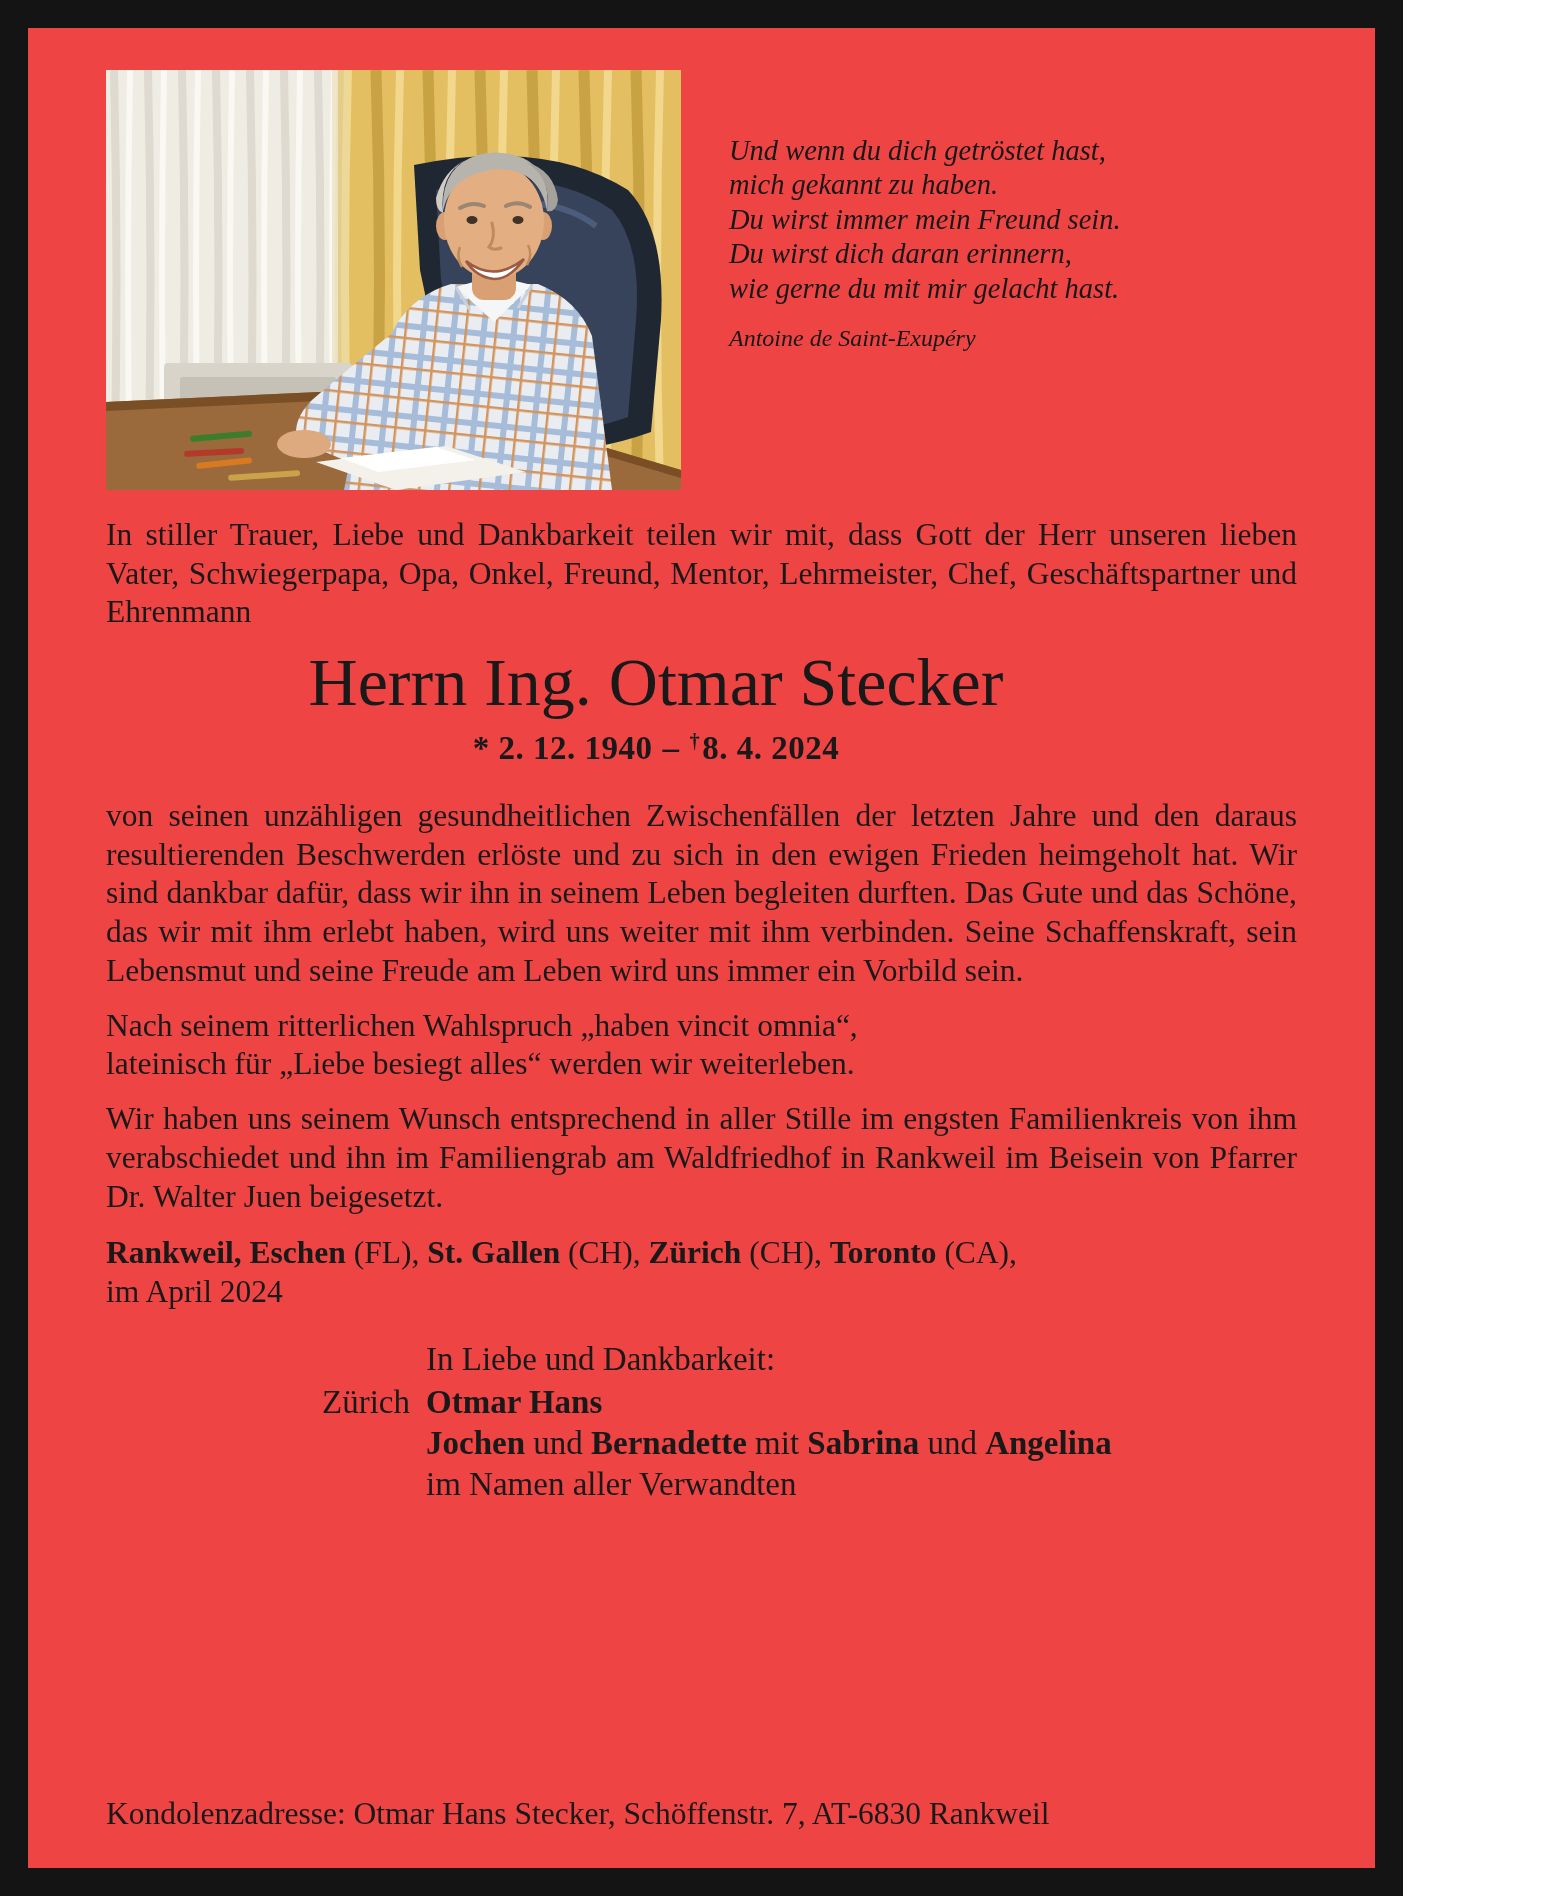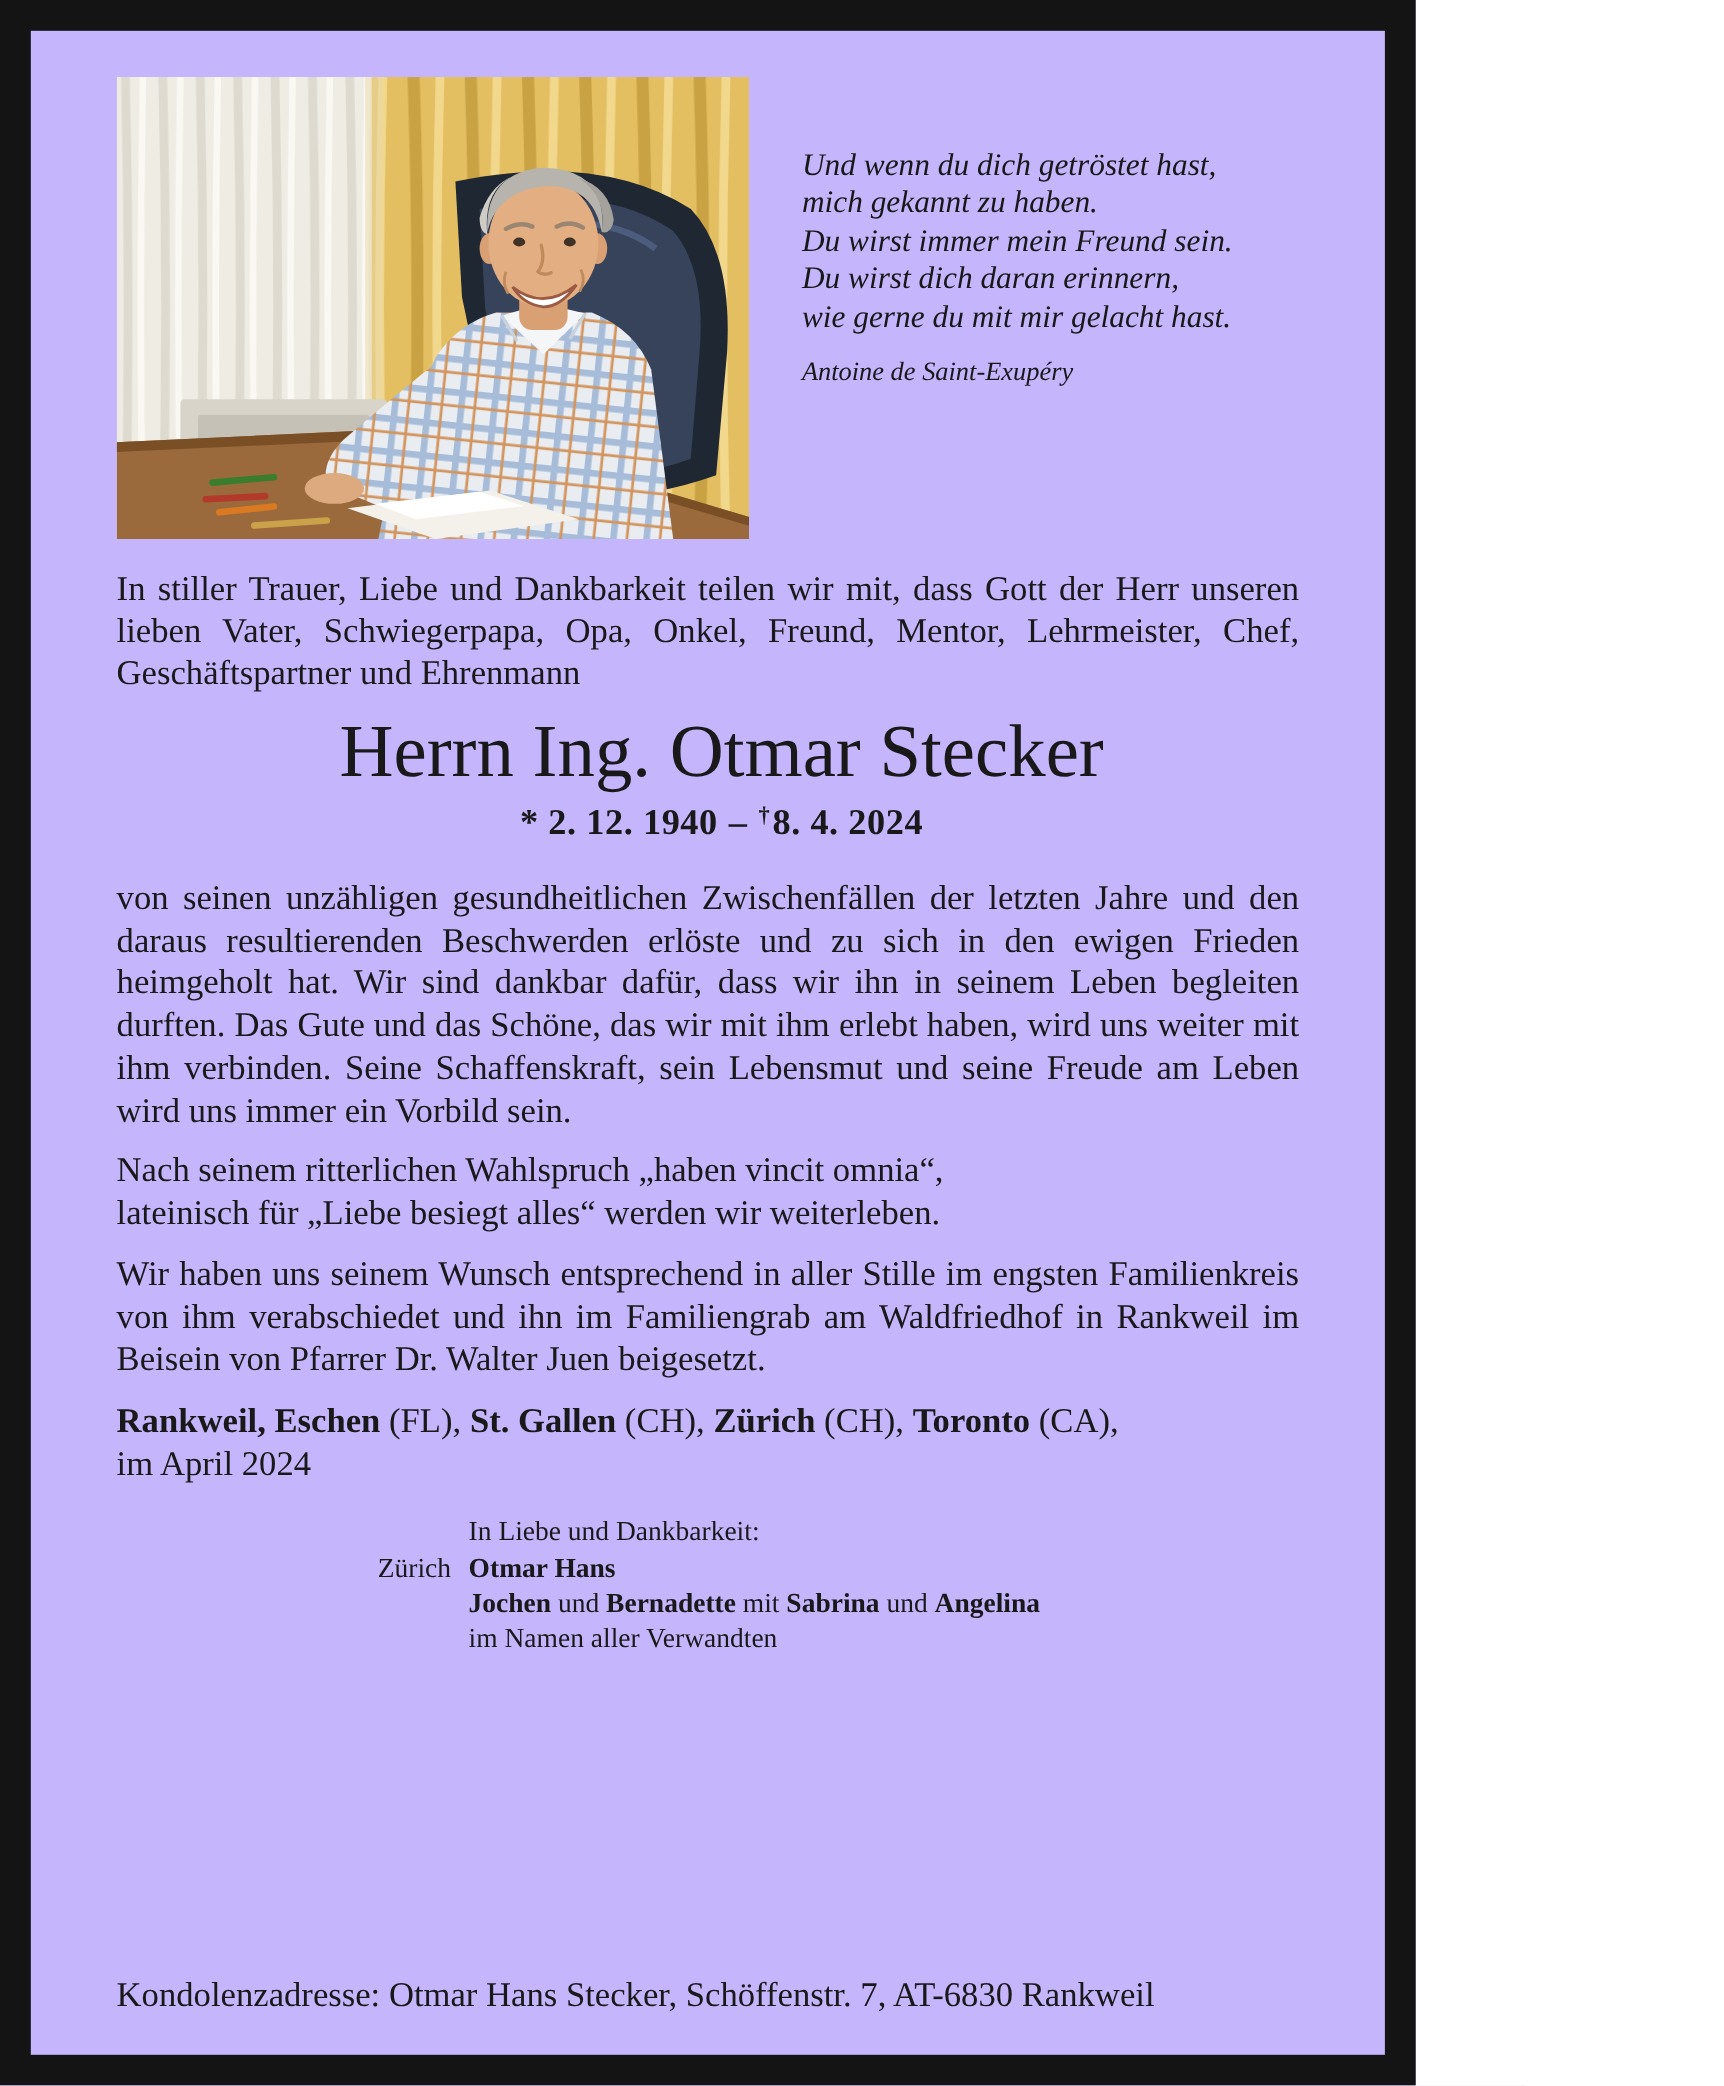--- a/index.html
+++ b/index.html
@@ -3,25 +3,25 @@
 <meta charset="utf-8">
 <style>
   html, body {
     margin: 0;
     padding: 0;
     background: #ffffff;
     font-family: "Liberation Serif", "DejaVu Serif", serif;
   }
   .page {
     position: relative;
-    width: 1287px;
+    width: 1403px;
     height: 1896px;
     box-sizing: border-box;
     border: 28px solid #141414;
-    background: #c4b5fd;
+    background: #ef4444;
   }
   .sheet {
     box-sizing: border-box;
     width: 100%;
     height: 100%;
     padding: 42px 78px 34px 78px;
     display: flex;
     flex-direction: column;
     color: #191919;
     font-size: 31.5px;
@@ -74,21 +74,21 @@
   .dates .dg {
     font-size: 0.62em;
     vertical-align: 0.55em;
     margin-right: 2px;
   }
   .body { margin: 16px 0 0 0; }
   .just { text-align: justify; hyphens: auto; }
   .body.first { margin-top: 28px; }
   .locations { margin: 18px 0 0 0; }
   .b { font-weight: 700; }
-  .family { margin-top: 28px; font-size: 25px; line-height: 1.18; }
+  .family { margin-top: 28px; font-size: 33px; line-height: 1.18; }
   .family-heading { margin-left: 320px; }
   .family-row { display: flex; margin-top: 4px; }
   .family-label { width: 304px; text-align: right; flex: 0 0 auto; }
   .family-names { margin-left: 16px; }
   .fam-line { margin-top: 2px; }
   .fam-line:first-child { margin-top: 0; }
   .condolence { margin: auto 0 0 0; padding-top: 40px; }
 </style>
 </head>
 <body>

